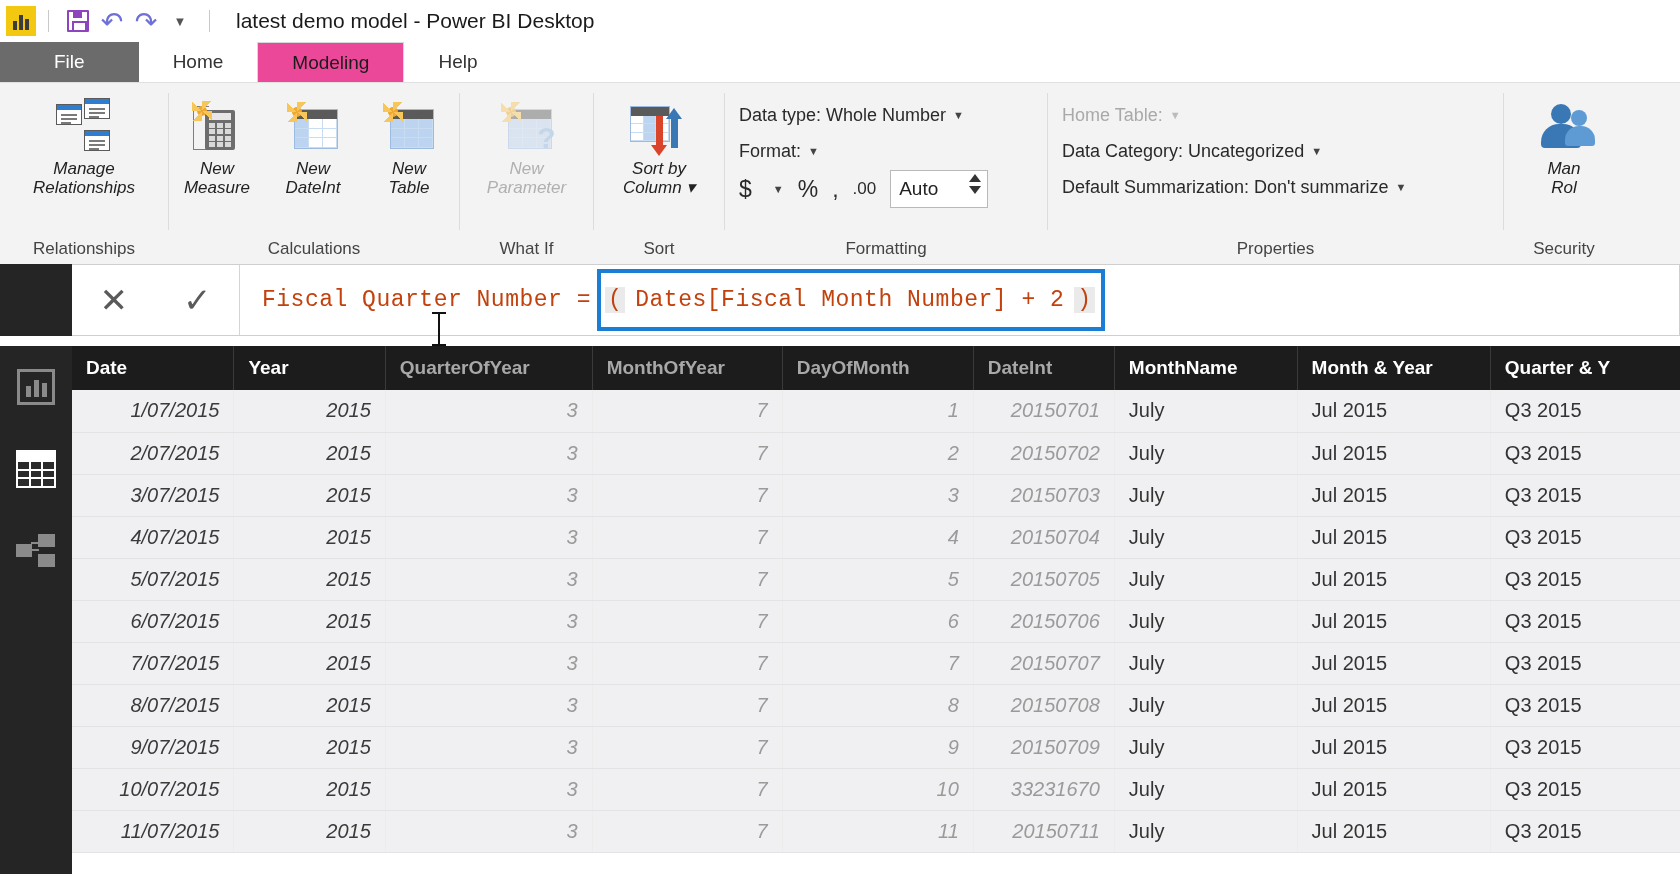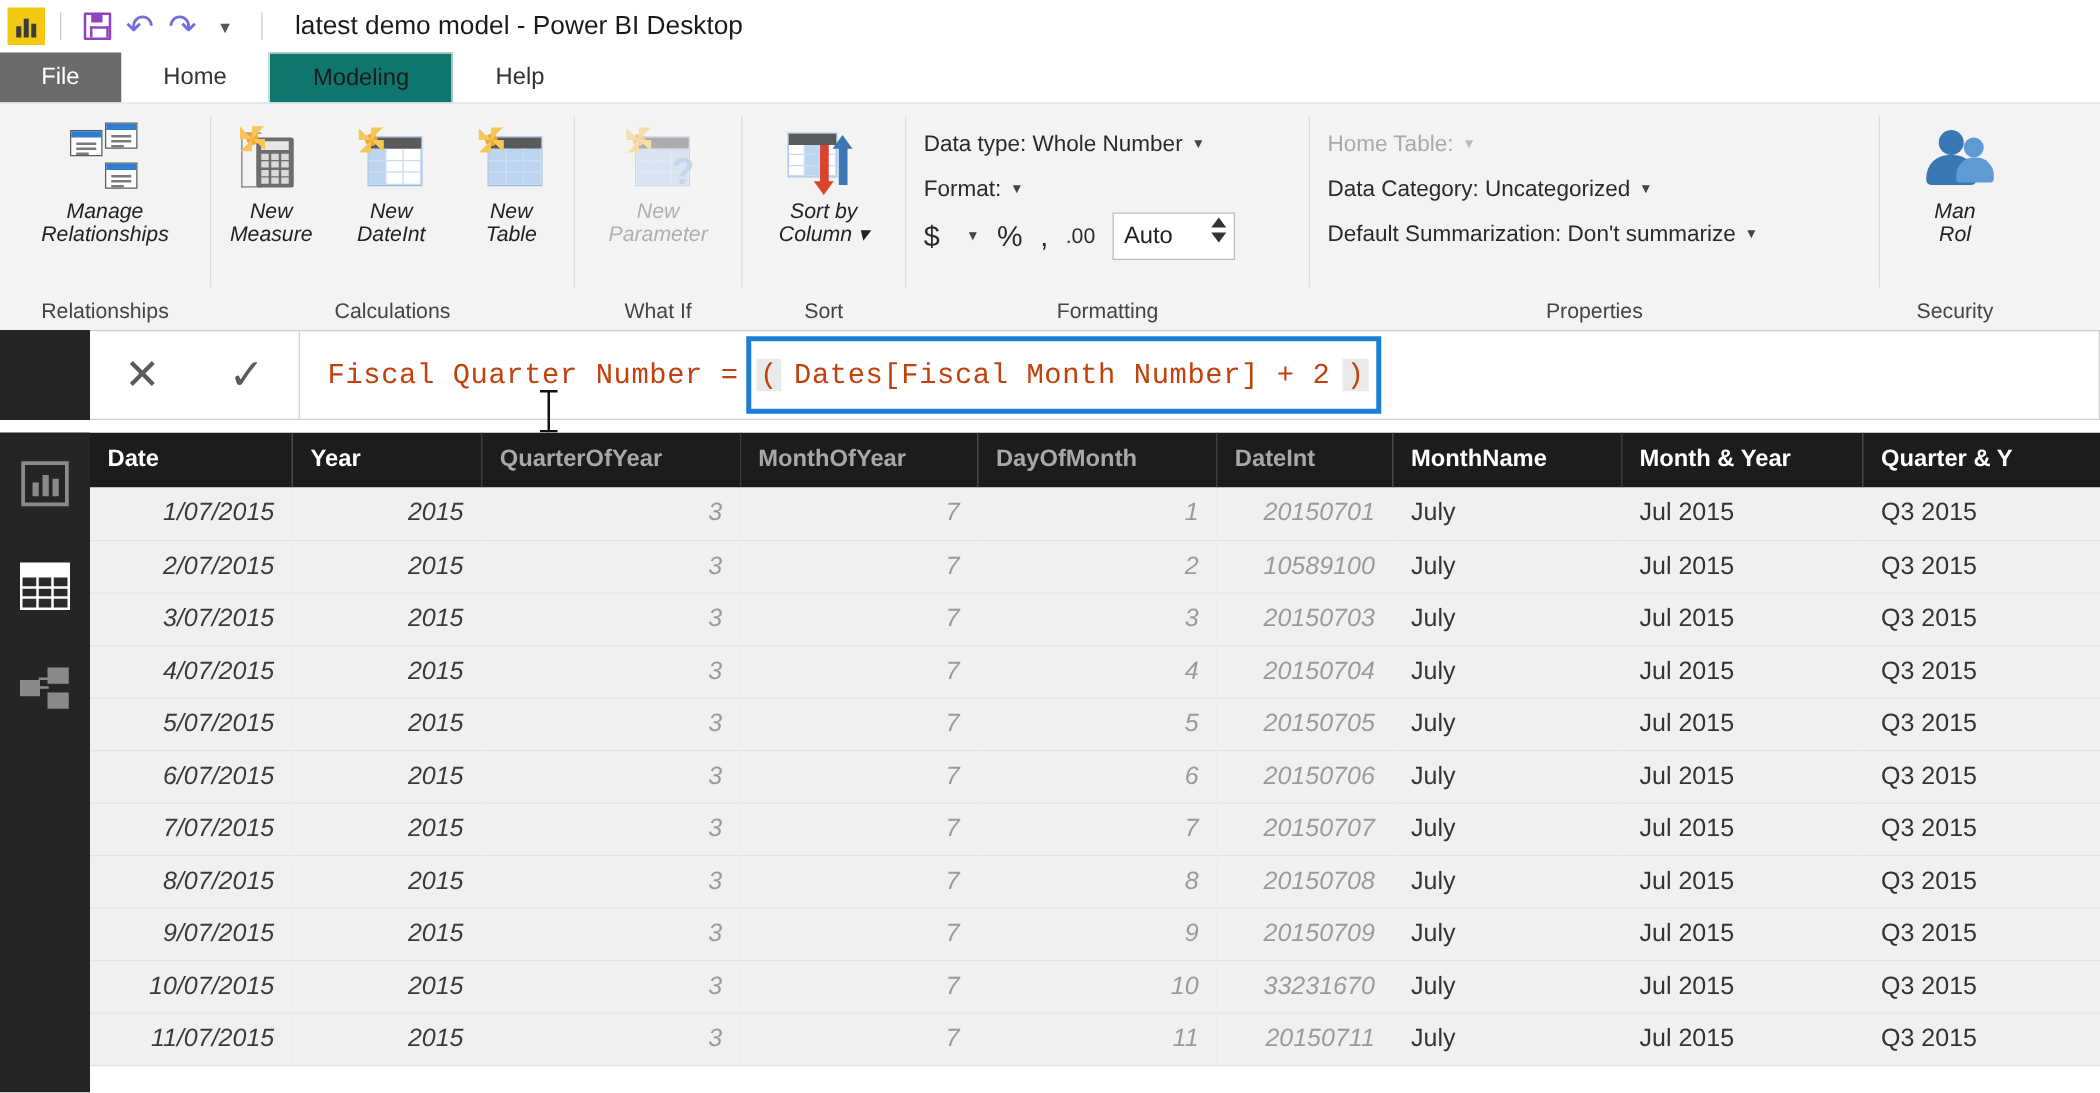--- a/index.html
+++ b/index.html
@@ -37,22 +37,22 @@
     font-size: 21px; color: #1a1a1a; margin-left: 14px;
     font-family: "Liberation Sans", sans-serif; white-space: nowrap;
   }
 
   
   .tabstrip { height: 40px; display: flex; align-items: flex-end; background: #ffffff; }
   .tab {
     height: 40px; display: flex; align-items: center; justify-content: center;
     font-size: 19px; color: #333; padding: 0 34px; white-space: nowrap;
   }
-  .tab.file { background: #6b6b6b; color: #ffffff; height: 40px; padding: 0 33px; }
-  .tab.active { background: #0f766e; border: 1px solid #d8d8d8; border-bottom: none; color:#1b1b1b; }
+  .tab.file { background: #6b6b6b; color: #ffffff; height: 40px; padding: 0 54px; }
+  .tab.active { background: #ec4899; border: 1px solid #d8d8d8; border-bottom: none; color:#1b1b1b; }
 
   
   .ribbon {
     height: 182px; background: #f3f3f3; border-top: 1px solid #e0e0e0;
     display: flex; position: relative; overflow: hidden;
   }
   .rgroup { position: relative; display: flex; flex-direction: column; height: 182px; }
   .rgroup .rgbody { flex: 1; display: flex; align-items: flex-start; padding-top: 10px; }
   .rgroup .rglabel {
     text-align: center; font-size: 17px; color: #444; padding-bottom: 6px; height: 26px;
@@ -534,21 +534,21 @@
             <td class="c-mname plain">July</td>
             <td class="c-myear plain">Jul 2015</td>
             <td class="c-qyear plain">Q3 2015</td>
           </tr>
           <tr>
             <td class="c-date italic">2/07/2015</td>
             <td class="c-year italic">2015</td>
             <td class="c-qoy gray">3</td>
             <td class="c-moy gray">7</td>
             <td class="c-dom gray">2</td>
-            <td class="c-dint gray">10589100</td>
+            <td class="c-dint gray">20150702</td>
             <td class="c-mname plain">July</td>
             <td class="c-myear plain">Jul 2015</td>
             <td class="c-qyear plain">Q3 2015</td>
           </tr>
           <tr>
             <td class="c-date italic">3/07/2015</td>
             <td class="c-year italic">2015</td>
             <td class="c-qoy gray">3</td>
             <td class="c-moy gray">7</td>
             <td class="c-dom gray">3</td>

